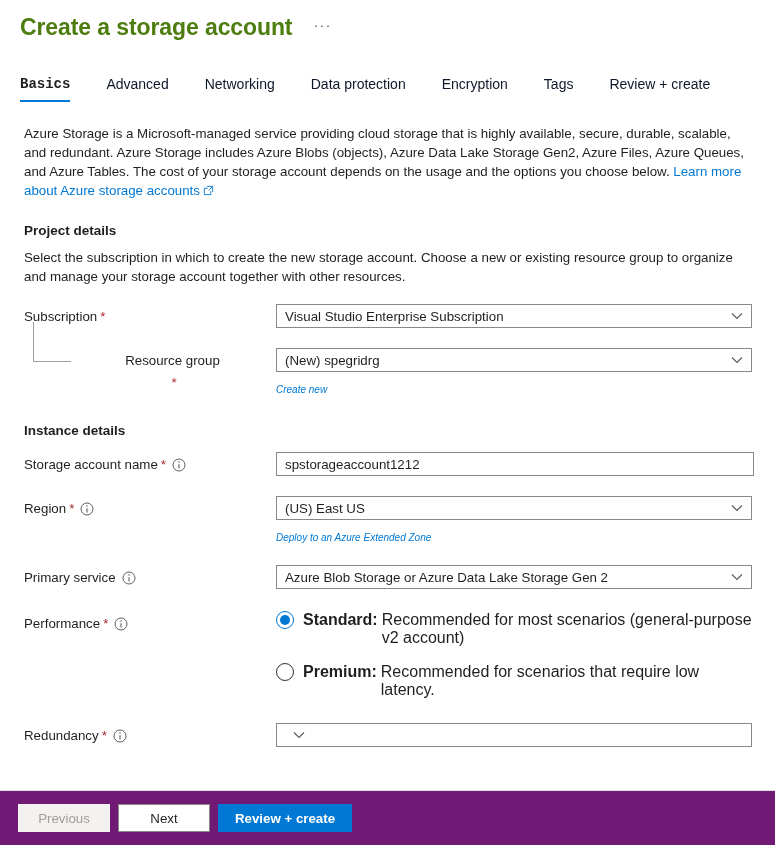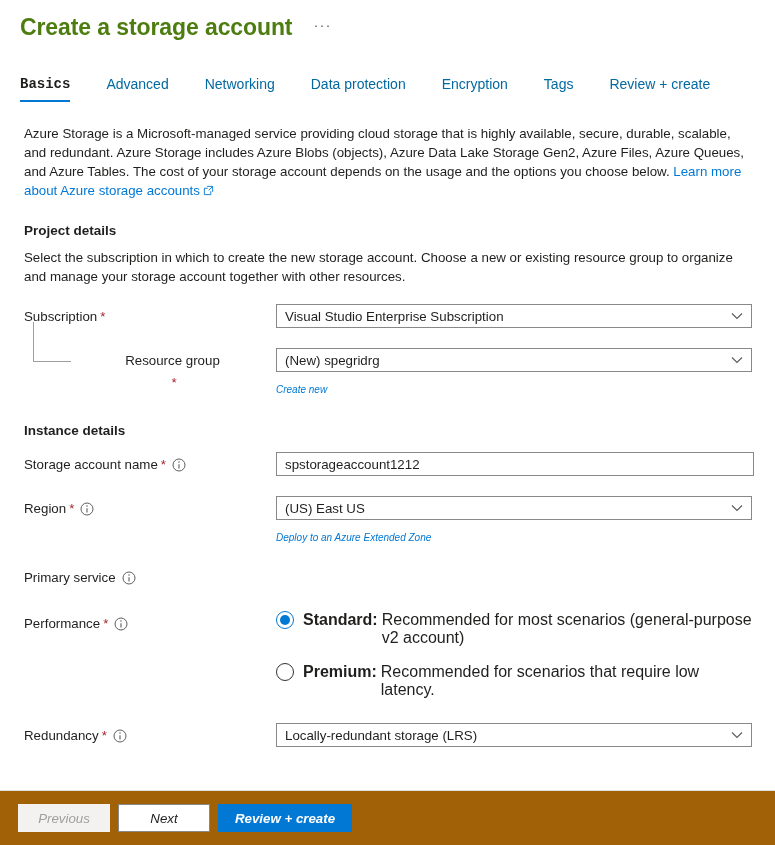--- a/index.html
+++ b/index.html
@@ -42,21 +42,21 @@
   .tabs {
     display: flex;
     align-items: flex-end;
     padding-left: 20px;
     height: 36px;
     margin-top: 22px;
   }
   .tab {
     position: relative;
     font-size: 14px;
-    color: #0369a1;
+    color: #0f172a;
     padding: 0 0 9px 0;
     margin-right: 36px;
     cursor: pointer;
     white-space: nowrap;
     line-height: 18px;
   }
   .tab.active { font-weight: 600; color: #201f1e; font-family: Liberation Mono, monospace; }
   .tab.active::after {
     content: "";
     position: absolute;
@@ -212,22 +212,21 @@
     height: 1px;
     background: #e1dfdd;
   }
   .footer {
     position: absolute;
     left: 0; right: 0; top: 791px;
     height: 54px;
     display: flex;
     align-items: center;
     padding-left: 18px;
-    background: #a16207;
-    font-style: italic;
+    background: #701a75;
   }
   .btn {
     height: 28px;
     min-width: 92px;
     font-size: 13.3px;
     font-family: "Liberation Sans", sans-serif;
     display: inline-flex;
     align-items: center;
     justify-content: center;
     padding: 0 14px;
@@ -378,20 +377,30 @@
         <div class="row-label">
           <span>Primary service</span>
           <span class="info-icon">
               <svg width="14" height="14" viewBox="0 0 14 14">
                 <circle cx="7" cy="7" r="6" fill="none" stroke="#605e5c" stroke-width="1"></circle>
                 <circle cx="7" cy="4.1" r="0.75" fill="#605e5c"></circle>
                 <path d="M7 6.2v4.2" stroke="#605e5c" stroke-width="1.1" fill="none"></path>
               </svg>
             </span>
         </div>
+        <div class="field-col">
+          <div class="sel">
+            <span class="sel-val">Azure Blob Storage or Azure Data Lake Storage Gen 2</span>
+            <span class="chev">
+                <svg width="12" height="8" viewBox="0 0 12 8">
+                  <path d="M1 1.5L6 6.5L11 1.5" fill="none" stroke="#605e5c" stroke-width="1.2"></path>
+                </svg>
+              </span>
+          </div>
+        </div>
       </div>
 
       <div class="row" style="margin-top:22px;margin-bottom:24px">
         <div class="row-label">
           <span>Performance</span>
           <span class="req">*</span>
           <span class="info-icon">
               <svg width="14" height="14" viewBox="0 0 14 14">
                 <circle cx="7" cy="7" r="6" fill="none" stroke="#605e5c" stroke-width="1"></circle>
                 <circle cx="7" cy="4.1" r="0.75" fill="#605e5c"></circle>
@@ -420,21 +429,20 @@
           <span class="info-icon">
               <svg width="14" height="14" viewBox="0 0 14 14">
                 <circle cx="7" cy="7" r="6" fill="none" stroke="#605e5c" stroke-width="1"></circle>
                 <circle cx="7" cy="4.1" r="0.75" fill="#605e5c"></circle>
                 <path d="M7 6.2v4.2" stroke="#605e5c" stroke-width="1.1" fill="none"></path>
               </svg>
             </span>
         </div>
         <div class="field-col">
           <div class="sel">
-            <span class="sel-val">Locally-redundant storage (LRS)</span>
             <span class="chev">
                 <svg width="12" height="8" viewBox="0 0 12 8">
                   <path d="M1 1.5L6 6.5L11 1.5" fill="none" stroke="#605e5c" stroke-width="1.2"></path>
                 </svg>
               </span>
           </div>
         </div>
       </div>
 
     </div>

